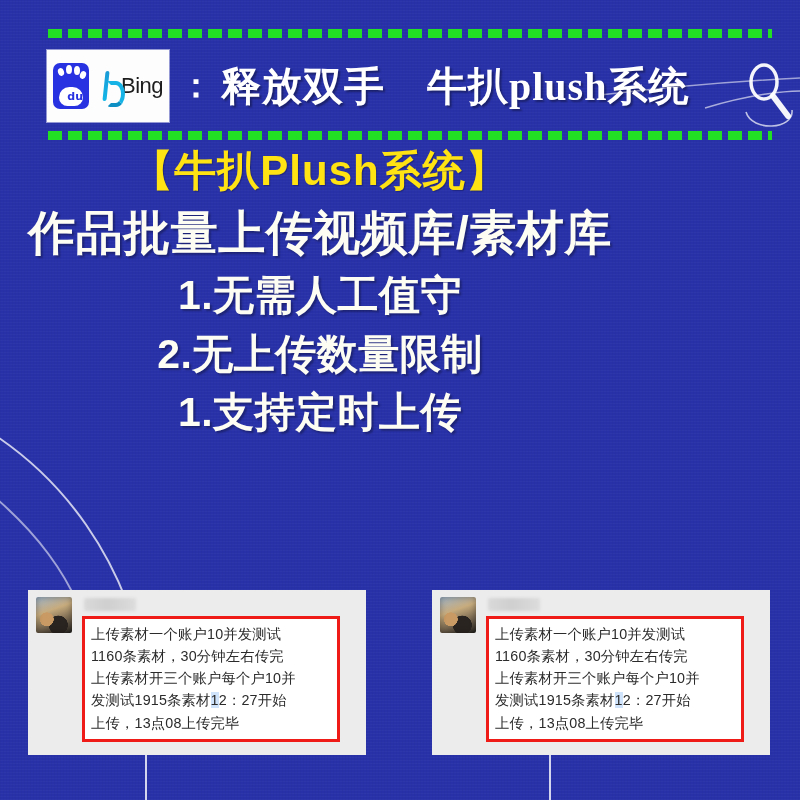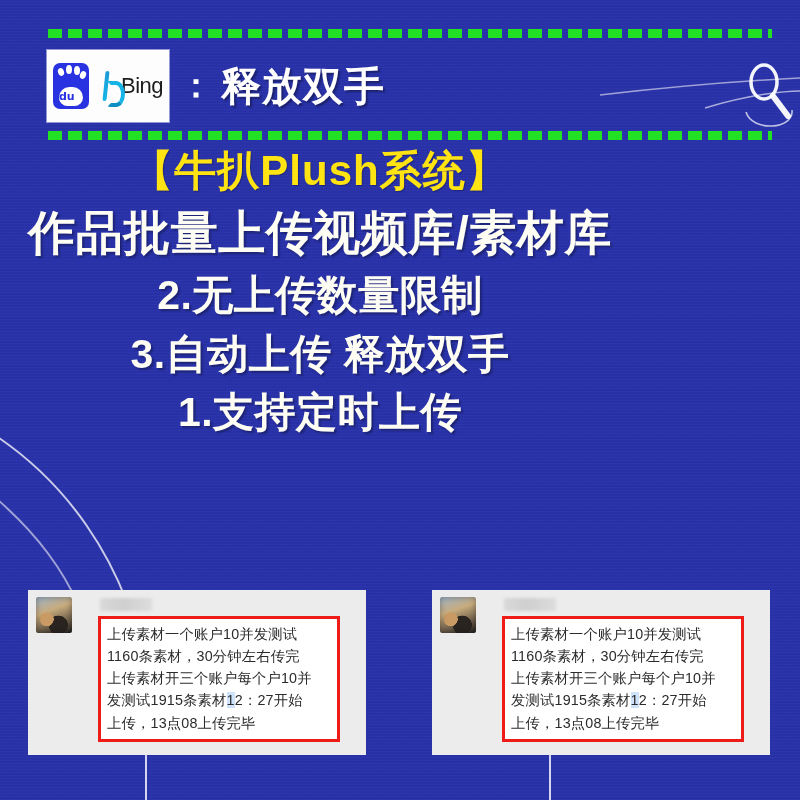--- a/index.html
+++ b/index.html
@@ -98,21 +98,21 @@
     left: 6px;
     bottom: 3px;
     width: 24px;
     height: 19px;
     background: #ffffff;
     border-radius: 11px 11px 9px 9px;
     color: #2932e1;
     font-size: 11px;
     font-weight: bold;
     line-height: 19px;
-    text-align: left;
+    text-align: right;
     font-family: "DejaVu Sans", sans-serif;
   }
 
   #bing-logo {
     display: flex;
     align-items: center;
     margin-left: 14px;
     flex: none;
   }
   #bing-swoosh {
@@ -234,21 +234,20 @@
     background: #ececec;
     z-index: 6;
     overflow: hidden;
   }
   #chat-card-left  { left: 28px; }
   #chat-card-right { left: 432px; }
 
   .chat-row {
     display: flex;
     padding: 7px 16px 0 8px;
-    gap: 16px;
   }
 
   .chat-avatar {
     width: 36px;
     height: 36px;
     flex: none;
     border-radius: 2px;
     background:
       radial-gradient(circle at 30% 62%, #c99a63 0 20%, rgba(0,0,0,0) 21%),
       radial-gradient(circle at 62% 78%, #2a2420 0 26%, rgba(0,0,0,0) 27%),
@@ -335,32 +334,33 @@
       <div id="bing-swoosh"></div>
       <div id="bing-word">Bing</div>
     </div>
 
   </div>
 
   <div id="header-colon">：</div>
 
   <div id="header-title-1" class="header-title">释放双手</div>
 
+  <div id="header-title-2" class="header-title">牛扒plush系统</div>
 
 </div>
 
 <div id="feature-block">
 
   <div id="bracket-title">【牛扒Plush系统】</div>
 
   <div id="feature-headline">作品批量上传视频库/素材库</div>
 
   <ul id="feature-list">
+    <li>1.无需人工值守</li>
     <li>2.无上传数量限制</li>
-    <li>3.自动上传 释放双手</li>
     <li>1.支持定时上传</li>
   </ul>
 
 </div>
 
 <div id="chat-card-left" class="chat-card">
   <div class="chat-row">
     <div class="chat-avatar"></div>
     <div class="chat-body">
       <div class="chat-username"></div>

